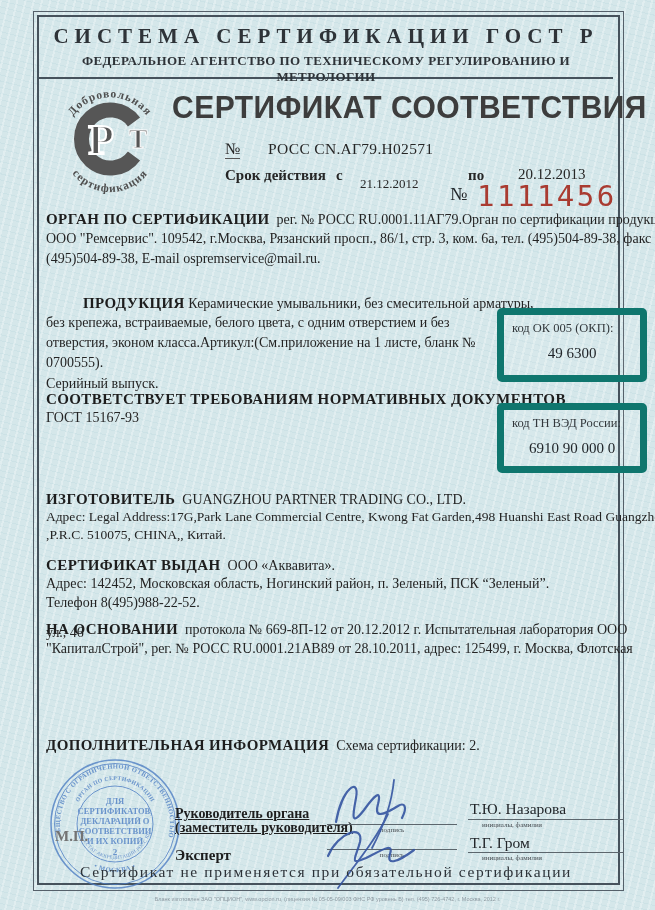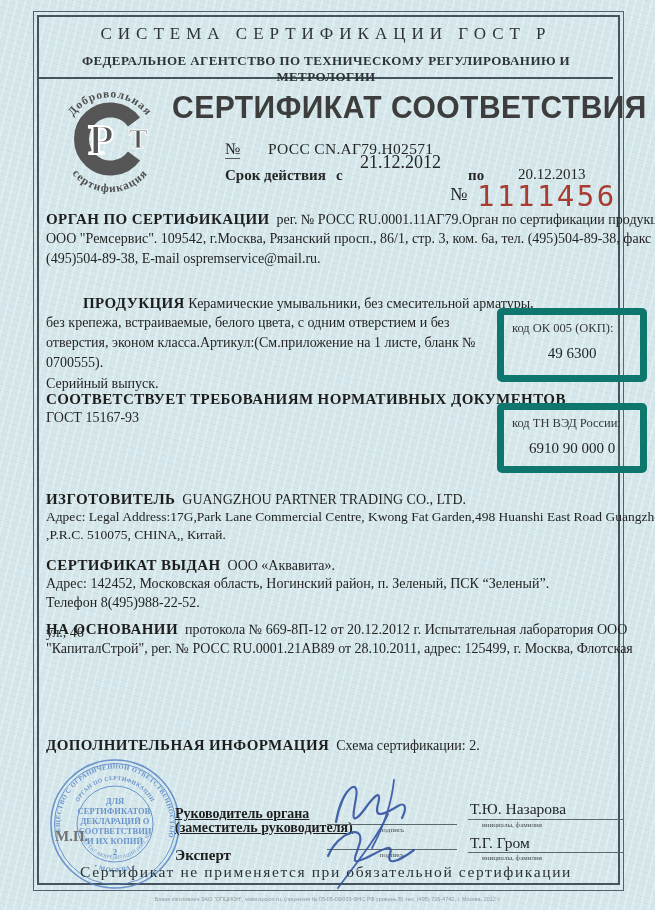--- a/index.html
+++ b/index.html
@@ -12,30 +12,30 @@
     font-family:"Liberation Serif", serif;
     color:#262626;
   }
   .abs{position:absolute;}
   .nowrap{white-space:nowrap;}
 
   .frame-outer{left:33px;top:11px;right:31px;bottom:19px;border:1.5px solid #55606a;}
   .frame-inner{left:37px;top:15px;right:35px;bottom:25px;border:2px solid #46525c;}
   .hdr-divider{left:39px;top:77px;width:574px;height:0;border-top:2px solid #46525c;}
 
-  .hdr1{left:39px;top:24px;width:574px;text-align:center;font-weight:normal;font-size:17px;letter-spacing:6px;color:#2e3338;}
+  .hdr1{left:39px;top:24px;width:574px;text-align:center;font-weight:bold;font-size:21px;letter-spacing:6px;color:#2e3338;}
   .hdr2{left:39px;top:53px;width:574px;text-align:center;font-weight:bold;font-size:13px;letter-spacing:.4px;color:#2e3338;}
 
   .doc-title{left:172px;top:89px;width:468px;font-family:"Liberation Sans",sans-serif;font-weight:bold;font-size:30px;letter-spacing:.5px;color:#3d3d3d;transform:scaleY(1.06);transform-origin:top left;}
 
   .regno-label{left:225px;top:140px;font-size:16px;border-bottom:1px solid #555;}
   .regno-value{left:268px;top:140px;font-size:15.5px;letter-spacing:.3px;}
   .term-label{left:225px;top:167px;font-size:15px;font-weight:bold;}
   .term-from-l{left:336px;top:167px;font-size:15px;font-weight:bold;}
-  .term-from{left:360px;top:152px;font-size:18px;}
+  .term-from{left:360px;top:176px;font-size:13px;}
   .term-to-l{left:468px;top:167px;font-size:15px;font-weight:bold;}
   .term-to{left:518px;top:166px;font-size:15px;}
   .serial-label{left:450px;top:184px;font-size:18px;color:#22262a;}
   .serial-value{left:477px;top:179px;font-family:"DejaVu Sans Mono",monospace;font-size:29px;letter-spacing:2.5px;color:#a93b31;}
 
   .sec-label{font-weight:bold;font-size:15px;letter-spacing:.4px;color:#1d1d1d;}
   .bodytext{font-size:14px;color:#242424;}
 
   .codebox{left:497px;width:136px;border:7px solid #0f766e;border-radius:5px;background:rgba(255,255,255,.06);}
   .codebox .cb-label{font-size:12.5px;padding:6px 0 0 8px;color:#33383c;}

